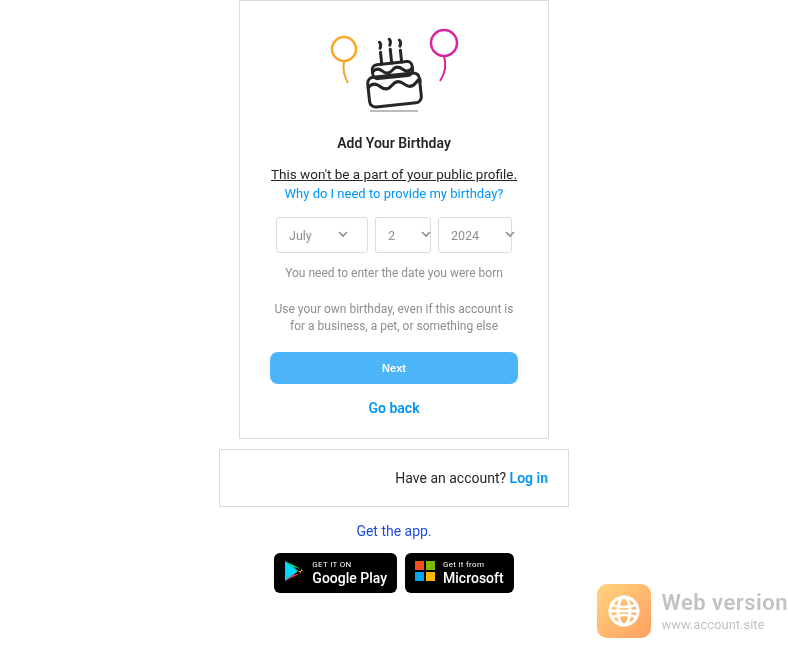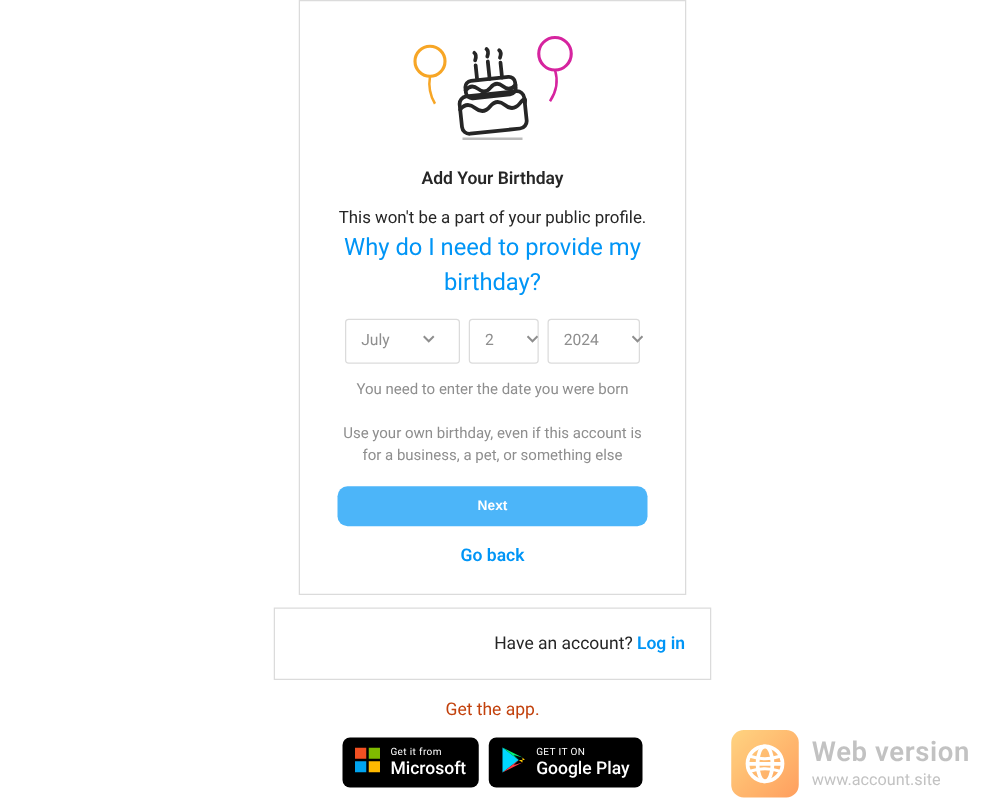--- a/index.html
+++ b/index.html
@@ -24,24 +24,25 @@
   .title {
     font-size: 14px;
     font-weight: 600;
     color: #262626;
     margin-bottom: 14px;
   }
   .subtitle {
     font-size: 13.5px;
     color: #262626;
     line-height: 1.4;
+    text-decoration: underline;
   }
   .link {
     color: #0095f6;
-    font-size: 19px;
+    font-size: 13px;
     cursor: pointer;
     line-height: 1.5;
   }
   .selects {
     display: flex;
     justify-content: center;
     gap: 7px;
     margin: 14px 0 12px;
   }
   .sel {
@@ -99,21 +100,21 @@
     font-size: 14px;
     color: #262626;
   }
   .login-link {
     color: #0095f6;
     font-weight: 600;
     cursor: pointer;
   }
   .getapp {
     font-size: 14px;
-    color: #c2410c;
+    color: #1d4ed8;
     margin-top: 16px;
     text-align: right;
   }
   .badges {
     display: flex;
     gap: 8px;
     justify-content: center;
     margin-top: 14px;
   }
   .badge {
@@ -124,21 +125,21 @@
     align-items: center;
     padding: 0 10px;
     gap: 8px;
     cursor: pointer;
   }
   .badge-txt { color: #fff; display: flex; flex-direction: column; line-height: 1; }
   .badge-txt .small { font-size: 8px; letter-spacing: 0.3px; }
   .badge-txt .big { font-size: 14px; font-weight: 500; margin-top: 2px; }
   .watermark {
     position: absolute;
-    right: 12px;
+    right: 0;
     bottom: 10px;
     display: flex;
     align-items: center;
     gap: 10px;
     opacity: 0.95;
   }
   .wm-icon {
     width: 54px; height: 54px;
     border-radius: 10px;
     background: linear-gradient(135deg, #ffd27a, #ff9a56);
@@ -222,44 +223,44 @@
 
 <div class="login-card">
   <span>Have an account? </span><span class="login-link">Log in</span>
 </div>
 
 <div class="getapp">Get the app.</div>
 
 <div class="badges">
   <div class="badge">
     <span>
+      <svg width="20" height="22" viewBox="0 0 20 22">
+        <path d="M1 1 L14 11 L1 21 Z" fill="#00d7ff"></path>
+        <path d="M1 1 L14 11 L10 7 L17 9 Z" fill="#00f076"></path>
+        <path d="M1 21 L14 11 L10 15 L17 13 Z" fill="#ff3a44"></path>
+        <path d="M14 11 L19 11 L17 9 L17 13 Z" fill="#ffcb00"></path>
+      </svg>
+    </span>
+    <span class="badge-txt">
+      <span class="small">GET IT ON</span>
+      <span class="big">Google Play</span>
+    </span>
+  </div>
+  <div class="badge">
+    <span>
       <svg width="20" height="20" viewBox="0 0 20 20">
         <rect x="0" y="0" width="9" height="9" fill="#f25022"></rect>
         <rect x="11" y="0" width="9" height="9" fill="#7fba00"></rect>
         <rect x="0" y="11" width="9" height="9" fill="#00a4ef"></rect>
         <rect x="11" y="11" width="9" height="9" fill="#ffb900"></rect>
       </svg>
     </span>
     <span class="badge-txt">
       <span class="small">Get it from</span>
       <span class="big">Microsoft</span>
-    </span>
-  </div>
-  <div class="badge">
-    <span>
-      <svg width="20" height="22" viewBox="0 0 20 22">
-        <path d="M1 1 L14 11 L1 21 Z" fill="#00d7ff"></path>
-        <path d="M1 1 L14 11 L10 7 L17 9 Z" fill="#00f076"></path>
-        <path d="M1 21 L14 11 L10 15 L17 13 Z" fill="#ff3a44"></path>
-        <path d="M14 11 L19 11 L17 9 L17 13 Z" fill="#ffcb00"></path>
-      </svg>
-    </span>
-    <span class="badge-txt">
-      <span class="small">GET IT ON</span>
-      <span class="big">Google Play</span>
     </span>
   </div>
 </div>
 
 <div class="watermark">
   <div class="wm-icon">
     <svg width="34" height="34" viewBox="0 0 34 34">
       <circle cx="17" cy="17" r="14" fill="none" stroke="#fff" stroke-width="3"></circle>
       <ellipse cx="17" cy="17" rx="6" ry="14" fill="none" stroke="#fff" stroke-width="3"></ellipse>
       <line x1="3" y1="17" x2="31" y2="17" stroke="#fff" stroke-width="3"></line>

